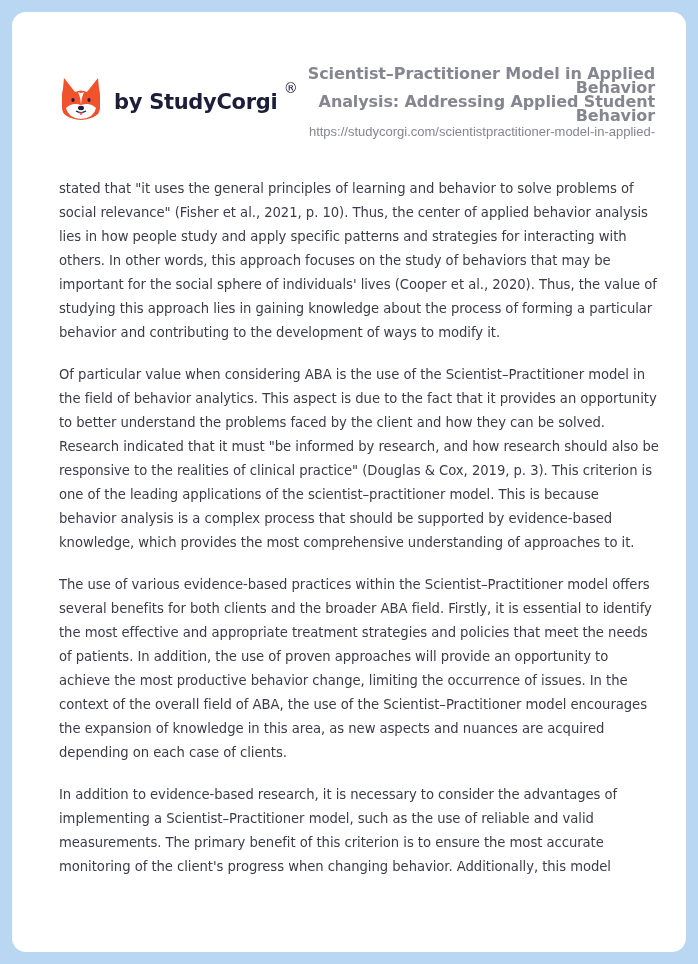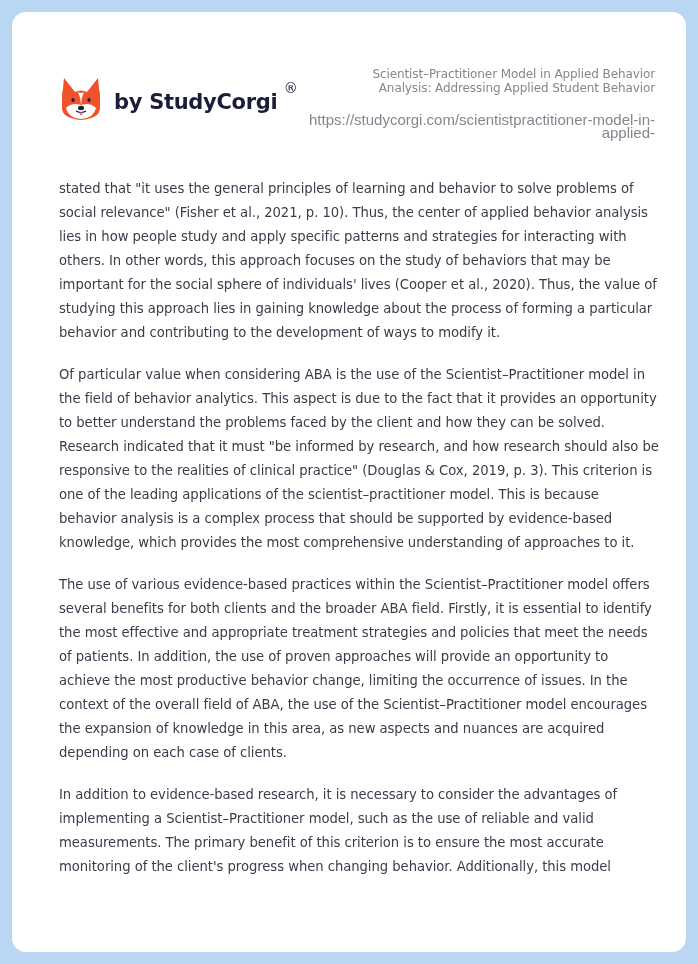--- a/index.html
+++ b/index.html
@@ -64,32 +64,32 @@
   }
   .meta {
     position: absolute;
     right: 31px;
     top: 55px;
     width: 360px;
     text-align: right;
   }
   .meta-title {
     font-family: "DejaVu Sans", "Liberation Sans", sans-serif;
-    font-weight: normal;
-    font-size: 12px;
+    font-weight: bold;
+    font-size: 16px;
     line-height: 14px;
     color: #85868f;
     letter-spacing: -0.1px;
   }
   .meta-url {
     font-family: "Liberation Sans", "DejaVu Sans", sans-serif;
-    font-size: 15px;
+    font-size: 13px;
     line-height: 13px;
     color: #85868f;
-    margin-top: 18px;
+    margin-top: 2px;
   }
   .content {
     position: absolute;
     left: 47px;
     top: 165px;
     width: 600px;
     color: #3b3c4a;
     font-family: "DejaVu Sans", "Liberation Sans", sans-serif;
     font-size: 13.2px;
     line-height: 24px;

